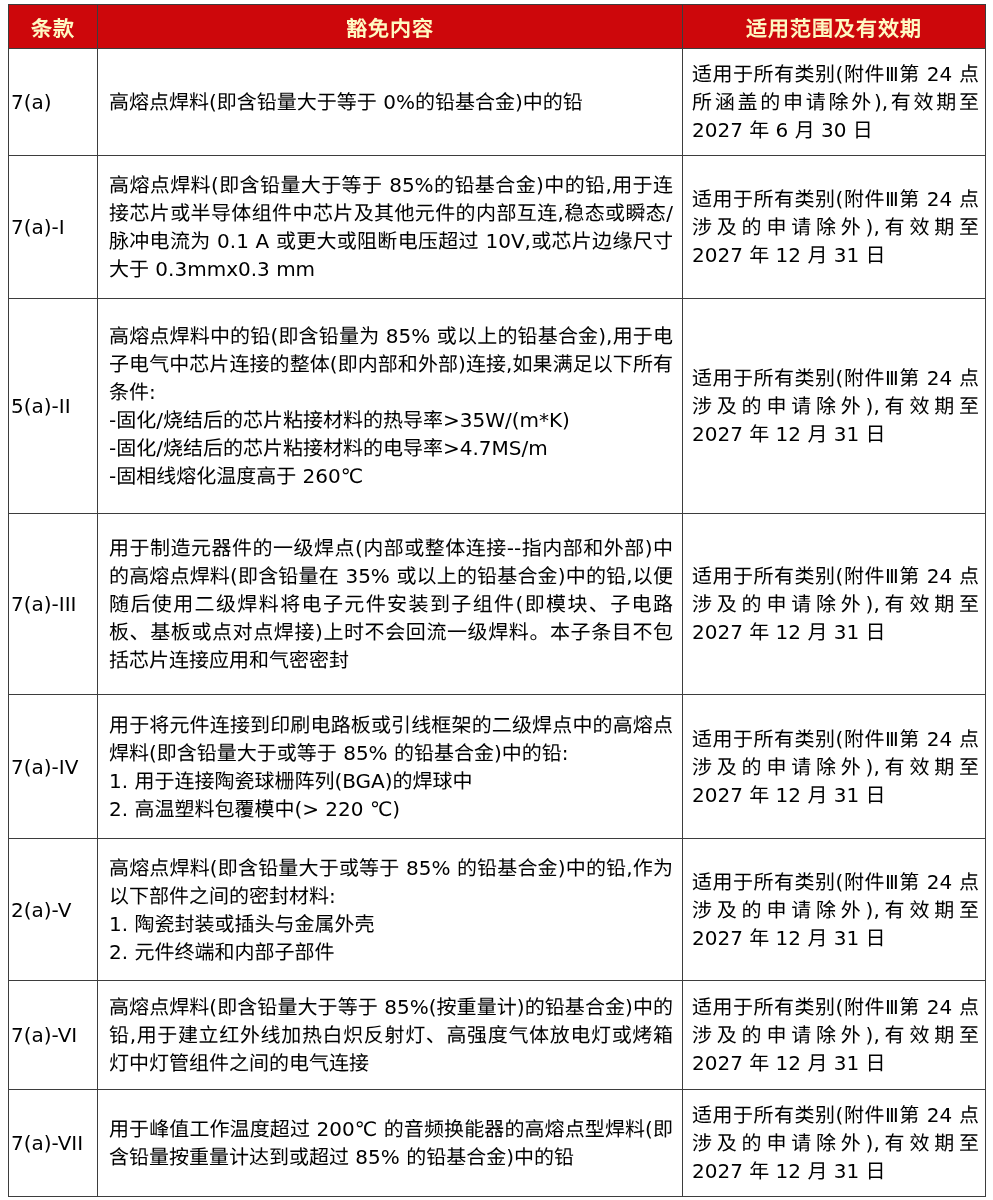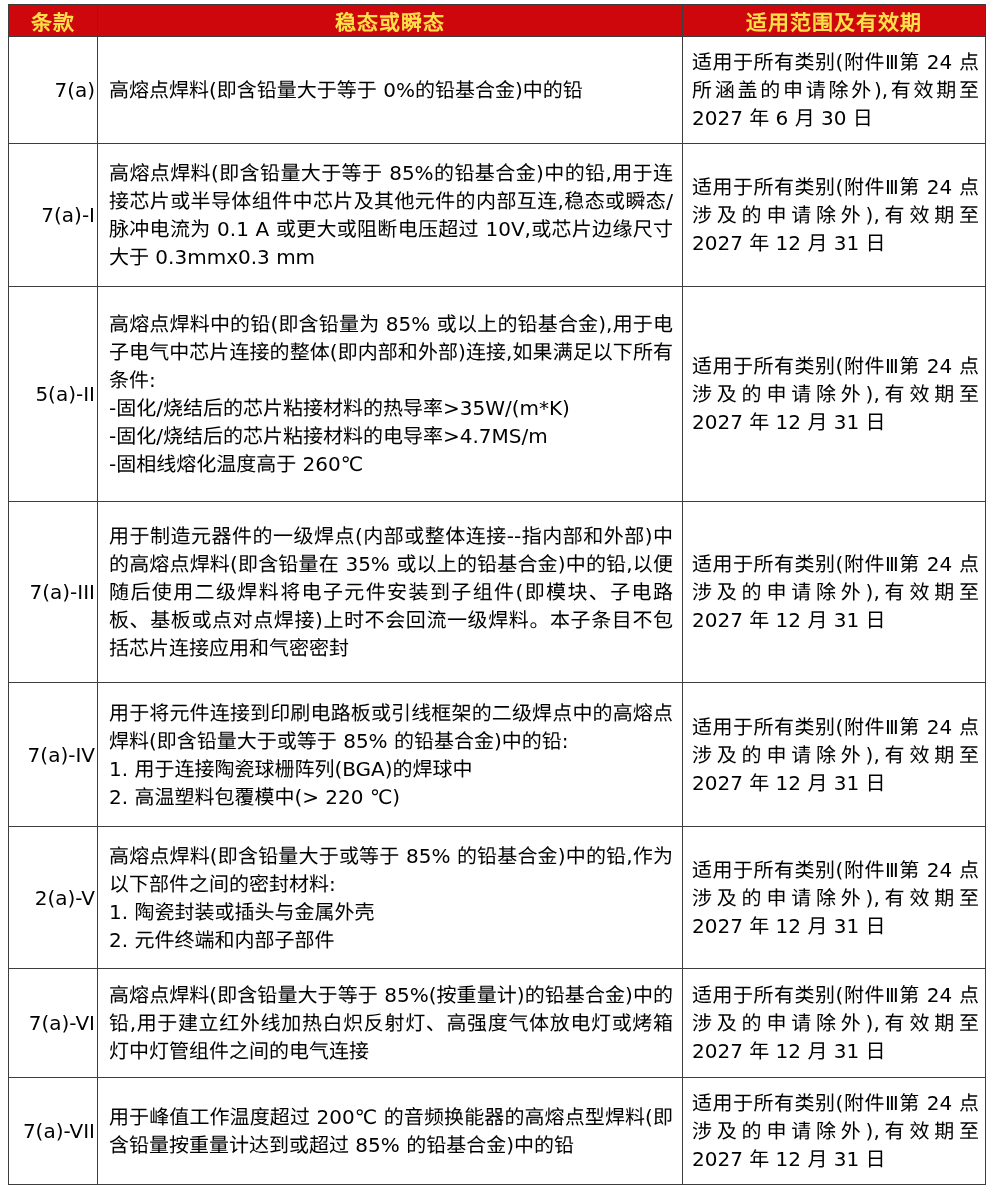--- a/index.html
+++ b/index.html
@@ -23,37 +23,37 @@
   col.col-clause  { width: 89px; }
   col.col-content { width: 585px; }
   col.col-scope   { width: 303px; }
   .exemption-table th,
   .exemption-table td {
     border: 1.5px solid #3d3d3d;
     box-sizing: border-box;
   }
   .exemption-table th {
     background: #cd070b;
-    color: #fde047;
+    color: #fef9c3;
     font-weight: bold;
     font-size: 21px;
-    height: 32px;
+    height: 44px;
     text-align: center;
     vertical-align: middle;
     padding: 0 4px;
     letter-spacing: 1px;
   }
   .exemption-table td {
     font-size: 20px;
     line-height: 28px;
     color: #000000;
     vertical-align: middle;
   }
   td.clause {
-    text-align: right;
+    text-align: left;
     padding: 1px 2px;
   }
   td.content {
     text-align: justify;
     white-space: pre-line;
     padding: 1px 9px 1px 11px;
   }
   td.scope {
     text-align: justify;
     white-space: pre-line;
@@ -75,21 +75,21 @@
 <div class="page">
   <table class="exemption-table">
     <colgroup>
       <col class="col-clause">
       <col class="col-content">
       <col class="col-scope">
     </colgroup>
     <thead>
       <tr>
         <th>条款</th>
-        <th>稳态或瞬态</th>
+        <th>豁免内容</th>
         <th>适用范围及有效期</th>
       </tr>
     </thead>
     <tbody>
       <tr>
         <td class="clause">7(a)</td>
         <td class="content">高熔点焊料(即含铅量大于等于 0%的铅基合金)中的铅</td>
         <td class="scope">适用于所有类别(附件Ⅲ第 24 点所涵盖的申请除外),有效期至 2027 年 6 月 30 日</td>
       </tr>
       <tr>

